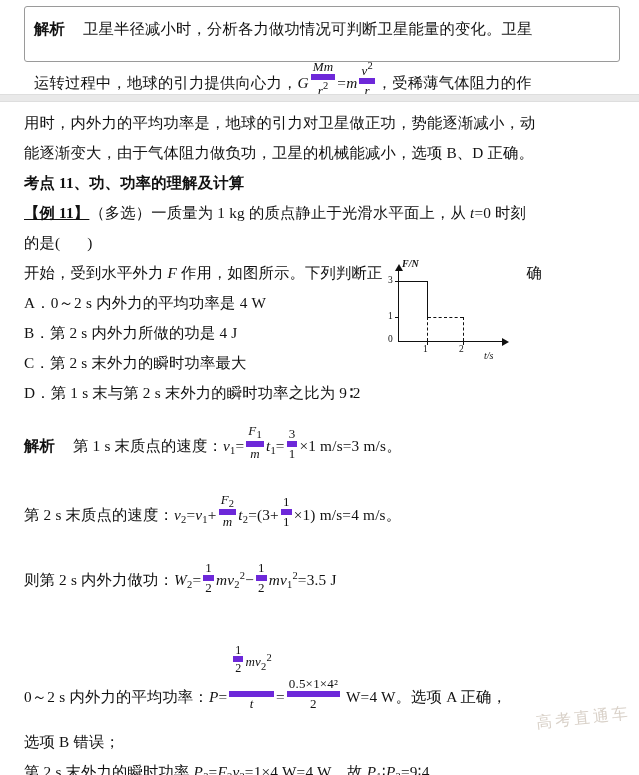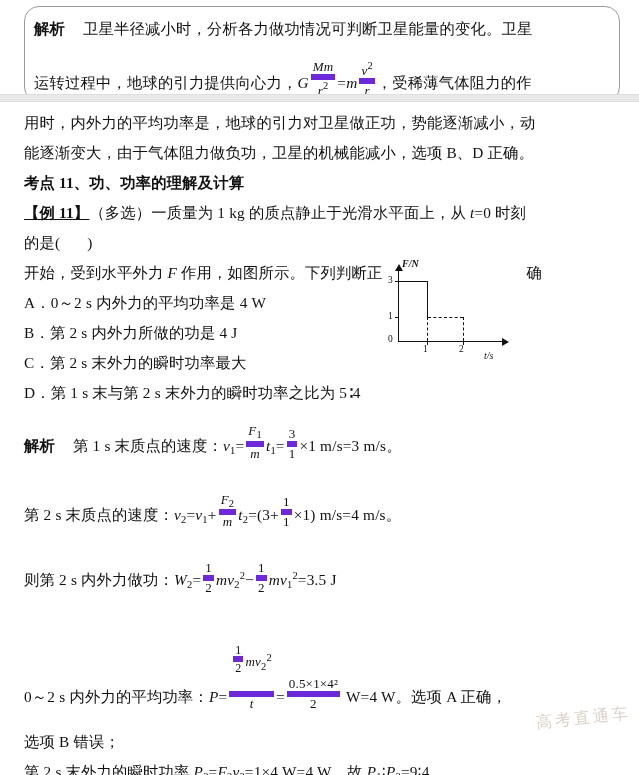--- a/index.html
+++ b/index.html
@@ -8,22 +8,22 @@
     background:#ffffff;
     font-family:"Liberation Serif", serif;
     color:#111;
     position:relative;
     overflow:hidden;
   }
   .page{position:absolute;left:0;top:0;width:639px;height:775px;}
 
   
   .box-top{
-    position:absolute;left:24px;top:6px;width:596px;height:96px;
-    border:1.4px solid #9a9a9a;border-radius:15px;
+    position:absolute;left:24px;top:6px;width:596px;height:56px;
+    border:1.4px solid #9a9a9a;border-radius:3px;
     box-sizing:border-box;
   }
   .box-top-inner{padding:7px 9px 0 9px;}
 
   .rule{
     position:absolute;left:0;top:94px;width:639px;height:6px;
     background:#e9e9e9;border-top:1px solid #dedede;border-bottom:1px solid #dedede;
   }
 
   .body-area{position:absolute;left:24px;top:108px;width:596px;}
@@ -122,21 +122,21 @@
     <p class="line">
       <span>的是(</span><span class="sp"></span><span class="sp-s"></span><span>)</span>
     </p>
     <p class="line">
       <span>开始，受到水平外力 </span><span class="it">F</span><span> 作用，如图所示。下列判断正</span><span class="sp"></span><span class="sp"></span><span class="sp"></span><span class="sp"></span><span class="sp"></span><span class="sp"></span><span class="sp"></span><span class="sp"></span><span>确</span>
     </p>
 
     <p class="line">A．0～2 s 内外力的平均功率是 4 W</p>
     <p class="line">B．第 2 s 内外力所做的功是 4 J</p>
     <p class="line">C．第 2 s 末外力的瞬时功率最大</p>
-    <p class="line">D．第 1 s 末与第 2 s 末外力的瞬时功率之比为 5∶4</p>
+    <p class="line">D．第 1 s 末与第 2 s 末外力的瞬时功率之比为 9∶2</p>
 
     <p class="line">
       <span class="lbl">解析</span><span class="sp"></span><span>第 1 s 末质点的速度：</span><span class="it">v</span><span class="sub">1</span><span>=</span><span class="frac"><span class="num"><span class="it">F</span><span class="sub">1</span></span><span class="den"><span class="it">m</span></span></span><span class="it">t</span><span class="sub">1</span><span>=</span><span class="frac"><span class="num">3</span><span class="den">1</span></span><span>×1 m/s=3 m/s。</span>
     </p>
 
     <p class="line">
       <span>第 2 s 末质点的速度：</span><span class="it">v</span><span class="sub">2</span><span>=</span><span class="it">v</span><span class="sub">1</span><span>+</span><span class="frac"><span class="num"><span class="it">F</span><span class="sub">2</span></span><span class="den"><span class="it">m</span></span></span><span class="it">t</span><span class="sub">2</span><span>=(3+</span><span class="frac"><span class="num">1</span><span class="den">1</span></span><span>×1) m/s=4 m/s。</span>
     </p>
 
     <p class="line">

